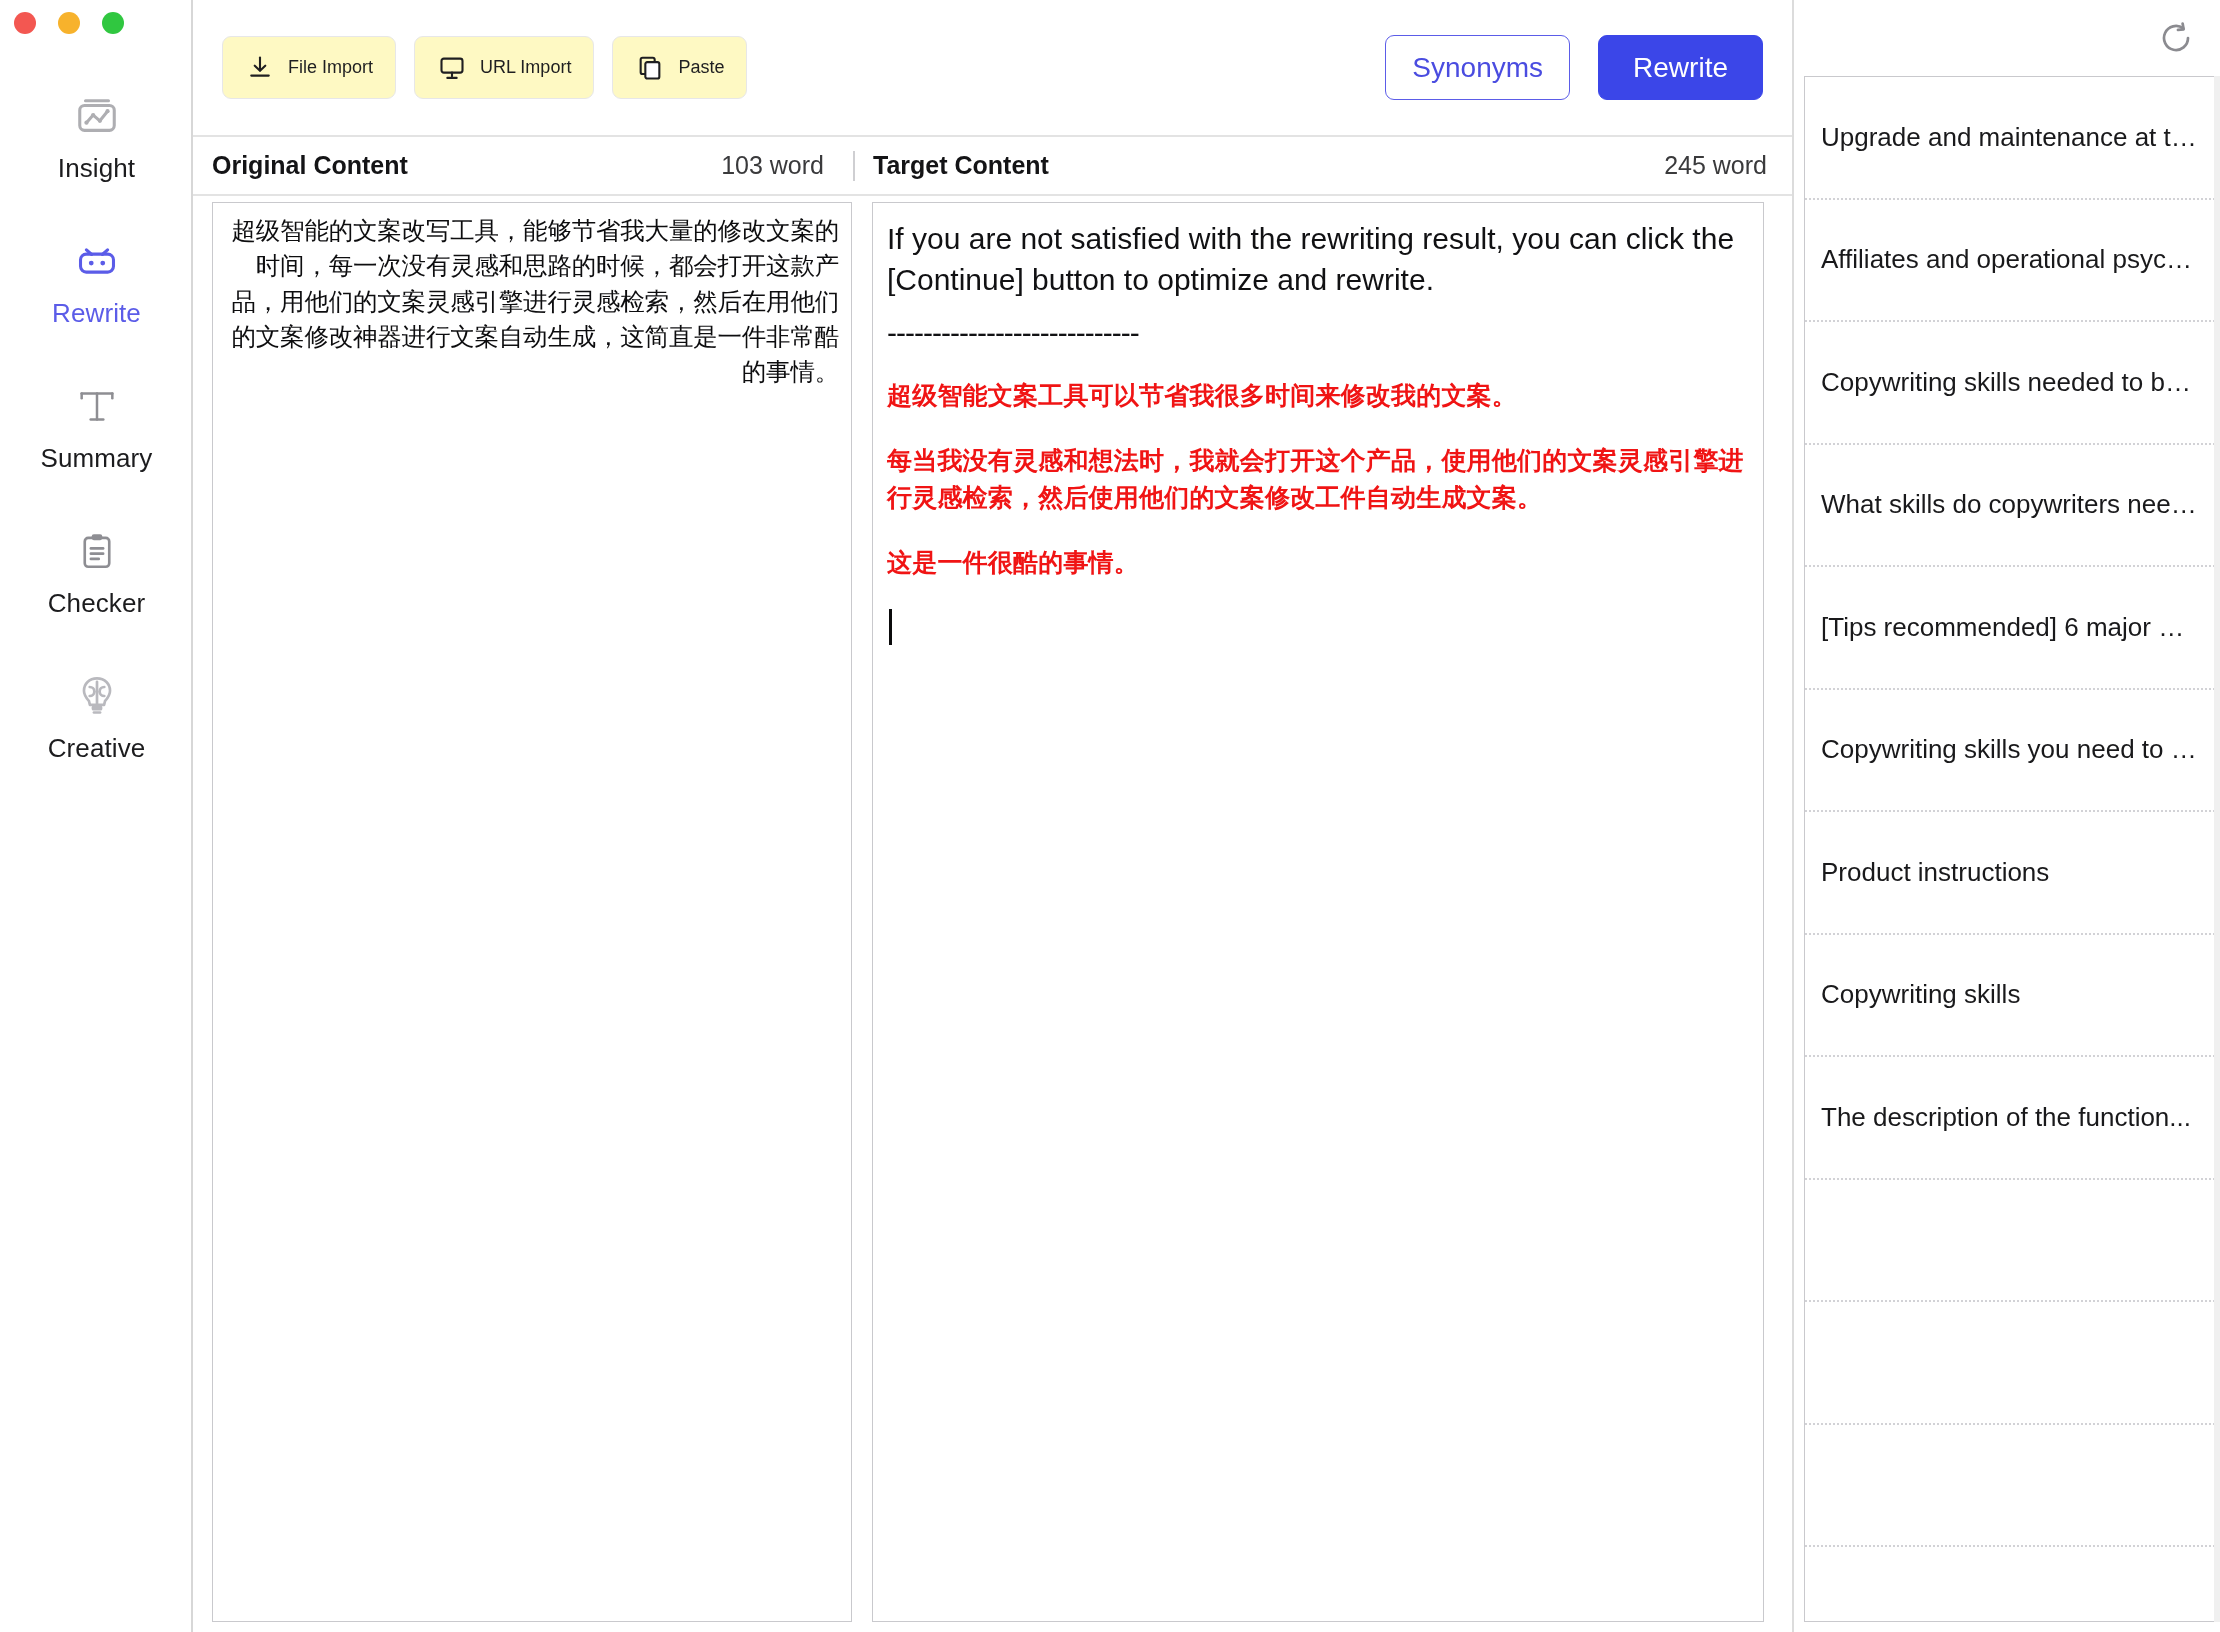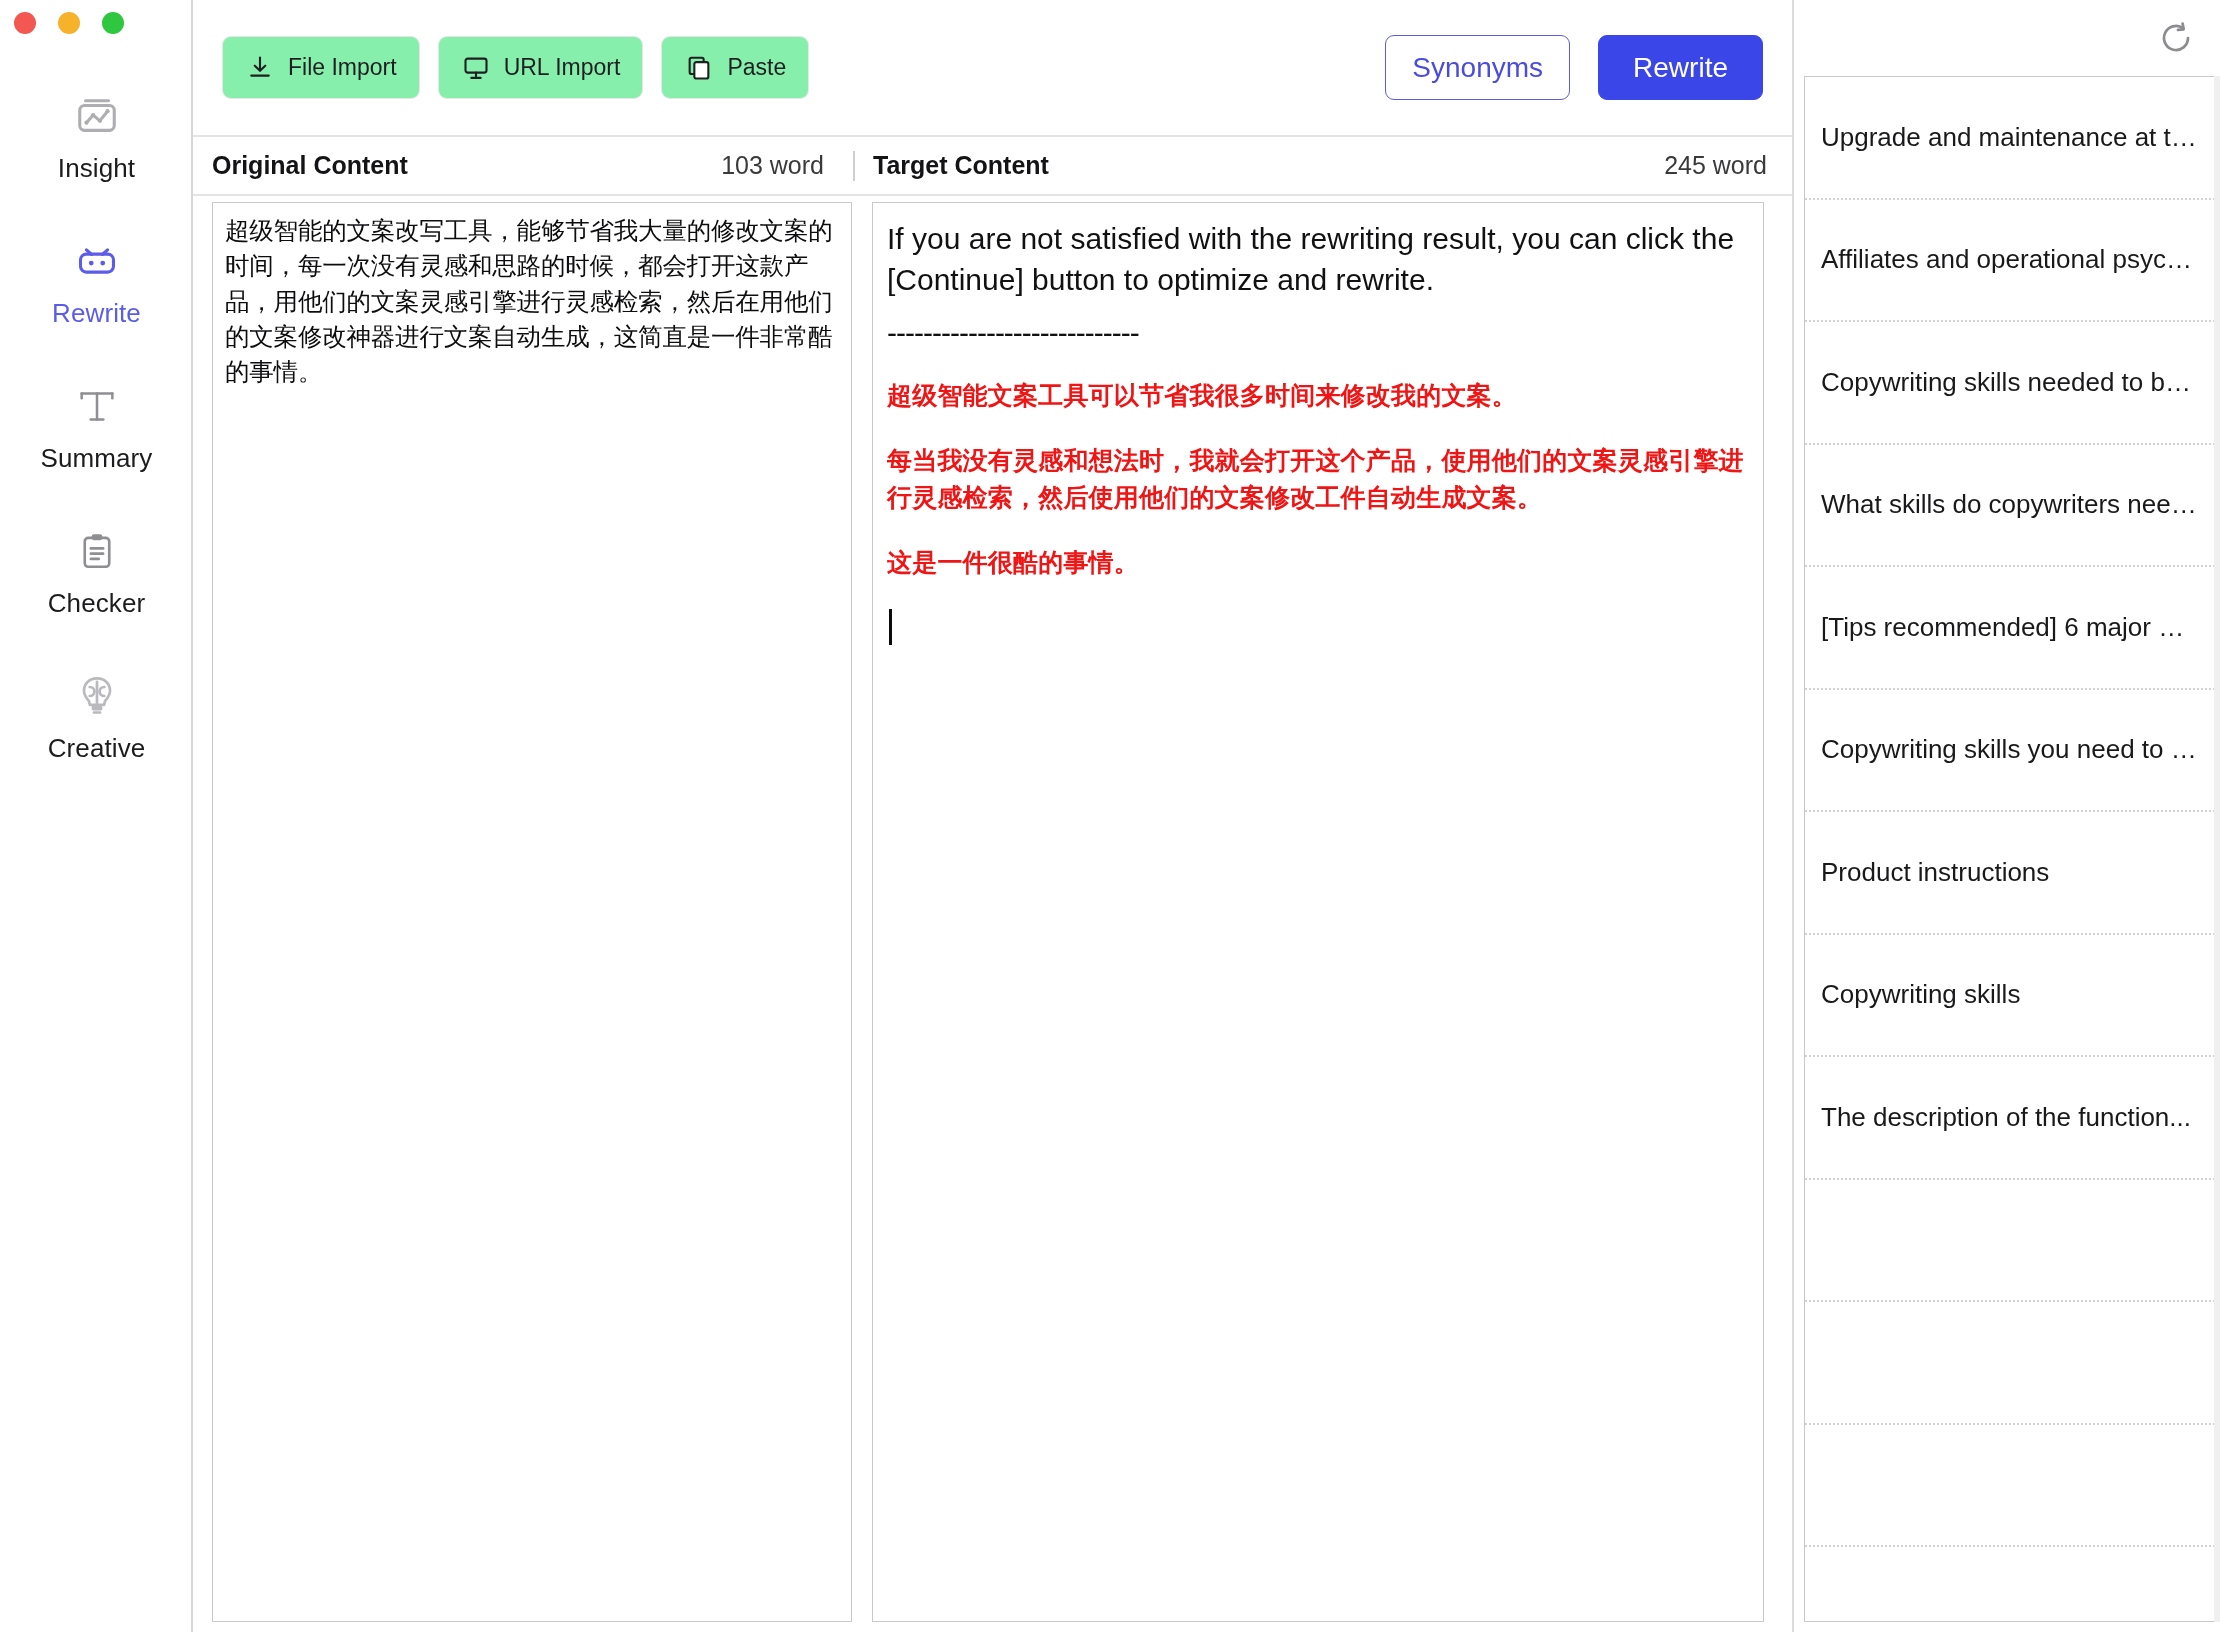--- a/index.html
+++ b/index.html
@@ -101,26 +101,26 @@
     padding: 0 29px 0 29px;
     background: #fff;
   }
   .toolbar-left { display: flex; align-items: center; gap: 18px; }
   .toolbar-right { margin-left: auto; display: flex; align-items: center; gap: 28px; }
 
   .tbtn {
     height: 63px;
     border: 1px solid #e7e7e8;
     border-radius: 9px;
-    background: #86efac;
+    background: #fef9c3;
     display: flex;
     align-items: center;
     gap: 13px;
     padding: 0 22px;
-    font-size: 23px;
+    font-size: 18px;
     color: #1f1f21;
     cursor: pointer;
     white-space: nowrap;
   }
   .tbtn .ticon { width: 30px; height: 30px; display:flex; align-items:center; justify-content:center; }
   .tbtn .ticon svg { display:block; }
 
   .btn-outline {
     height: 65px;
     border: 1px solid #5b5ce8;
@@ -208,20 +208,21 @@
     margin-right: 28px;
     min-width: 0;
   }
   .orig-text {
     padding: 10px 12px 0 12px;
     font-size: 24.5px;
     line-height: 1.44;
     color: #0d0d0f;
     letter-spacing: -0.2px;
     word-break: break-all;
+    text-align: right;
   }
   .tgt-body {
     padding: 16px 18px 0 14px;
   }
   .tgt-intro {
     font-size: 30px;
     line-height: 1.35;
     color: #111113;
     margin-bottom: 16px;
   }

